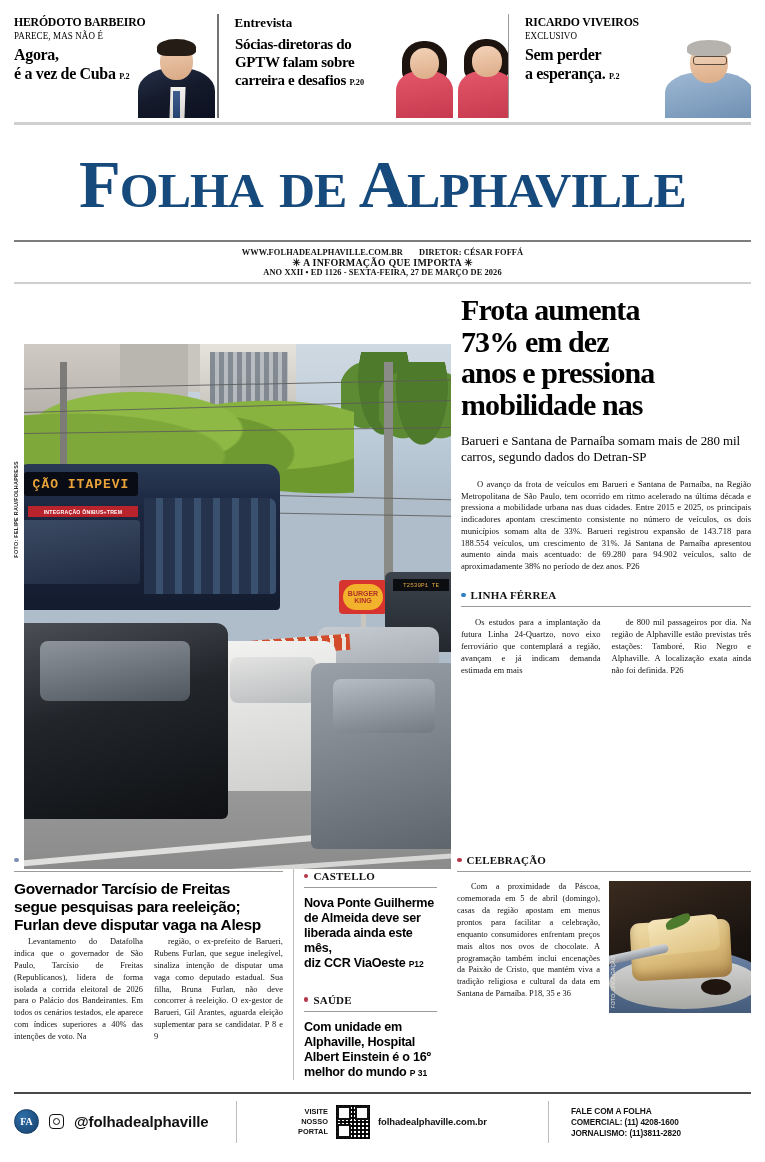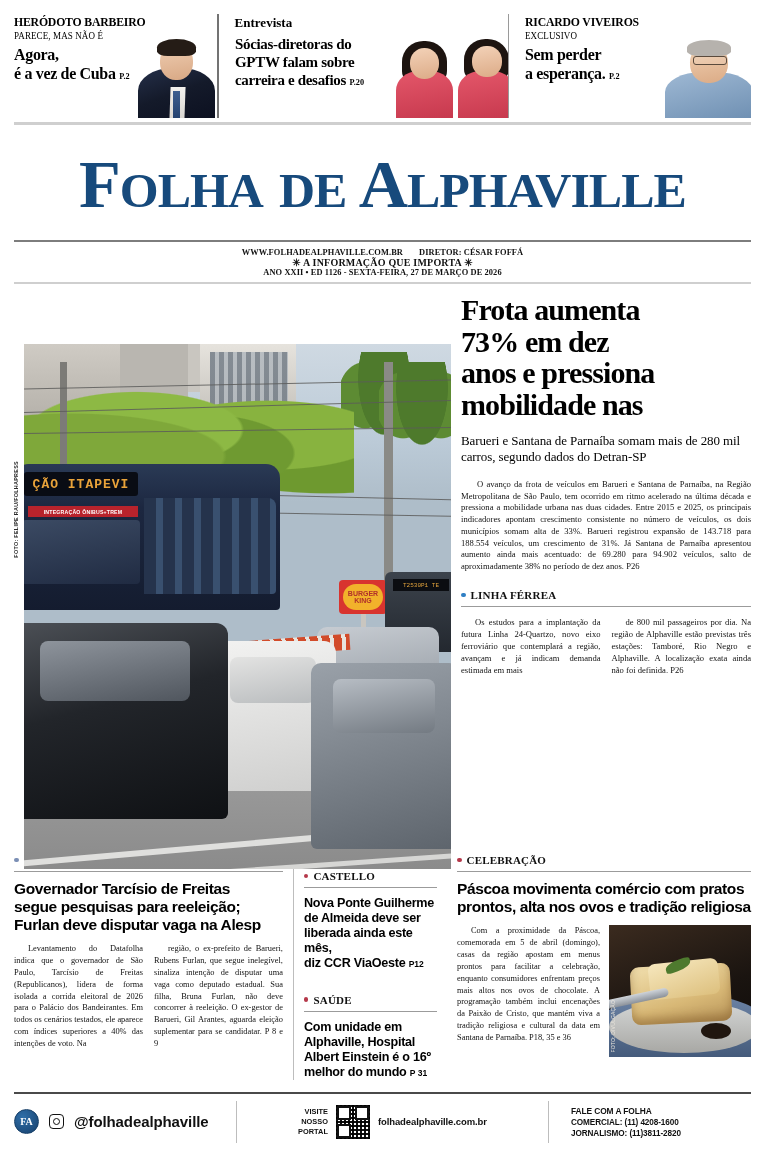--- a/index.html
+++ b/index.html
@@ -263,21 +263,21 @@
   .b-col1{width:283px;}
   .b-col2{width:140px;padding-left:10px;border-left:1px solid #bdbdbd;}
   .b-col3{width:304px;padding-left:10px;}
 
   .b-head{
     font-family:Liberation Sans, sans-serif;font-weight:bold;
     font-size:15.5px;line-height:1.16;letter-spacing:-0.4px;margin-top:8px;color:#000;
   }
   .b-head.small{font-size:12.6px;line-height:1.2;letter-spacing:-0.25px;}
   .b-body{
-    column-count:2;column-gap:11px;margin-top:9px;
+    column-count:2;column-gap:11px;margin-top:2px;
     font-family:"Liberation Serif", serif;font-size:8.4px;line-height:1.42;
     text-align:justify;color:#111;
   }
   .b-body p{margin:0;text-indent:14px;}
 
   .pascoa-wrap{display:flex;gap:9px;margin-top:9px;}
   .pascoa-text{
     width:143px;font-family:"Liberation Serif", serif;font-size:8.4px;
     line-height:1.42;text-align:justify;color:#111;
   }
@@ -562,24 +562,20 @@
         <span class="pg">P 31</span>
       </div>
     </div>
 
     <div class="b-col3">
       <div class="sec-kicker" style="margin-top:0">
         <span class="dot" style="background:#b5384a"></span>
         <span>CELEBRAÇÃO</span>
       </div>
       <div class="sec-rule"></div>
-      <div class="b-head">
-        <span>Páscoa movimenta comércio com pratos</span><br>
-        <span>prontos, alta nos ovos e tradição religiosa</span>
-      </div>
       <div class="pascoa-wrap">
         <div class="pascoa-text">
           <p>Com a proximidade da Páscoa, comemorada em 5 de abril (domingo), casas da região apostam em menus prontos para facilitar a celebração, enquanto consumidores enfrentam preços mais altos nos ovos de chocolate. A programação também inclui encenações da Paixão de Cristo, que mantém viva a tradição religiosa e cultural da data em Santana de Parnaíba. P18, 35 e 36</p>
         </div>
         <div class="pascoa-photo">
           <div class="pf-bg"></div>
           <div class="pf-plate"></div>
           <div class="pf-plate2"></div>
           <div class="pf-olive"></div>
           <div class="pf-fish"></div>

